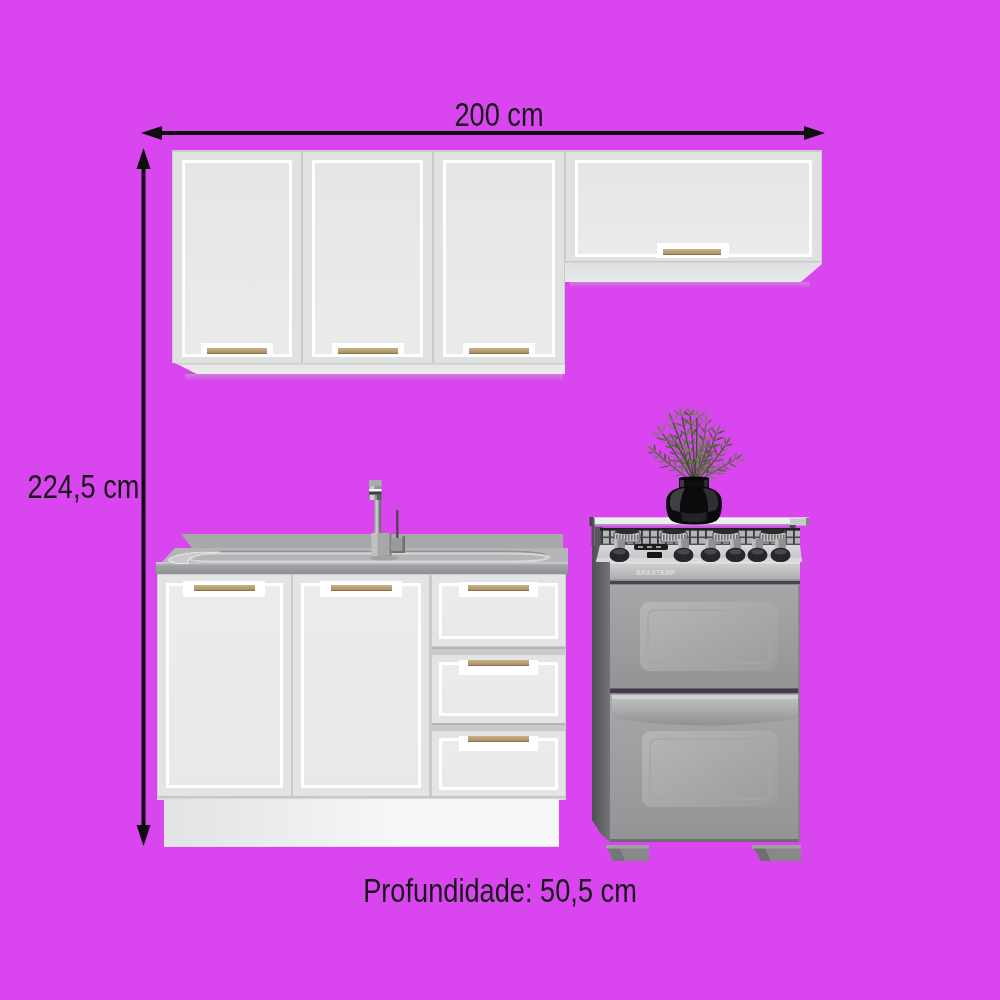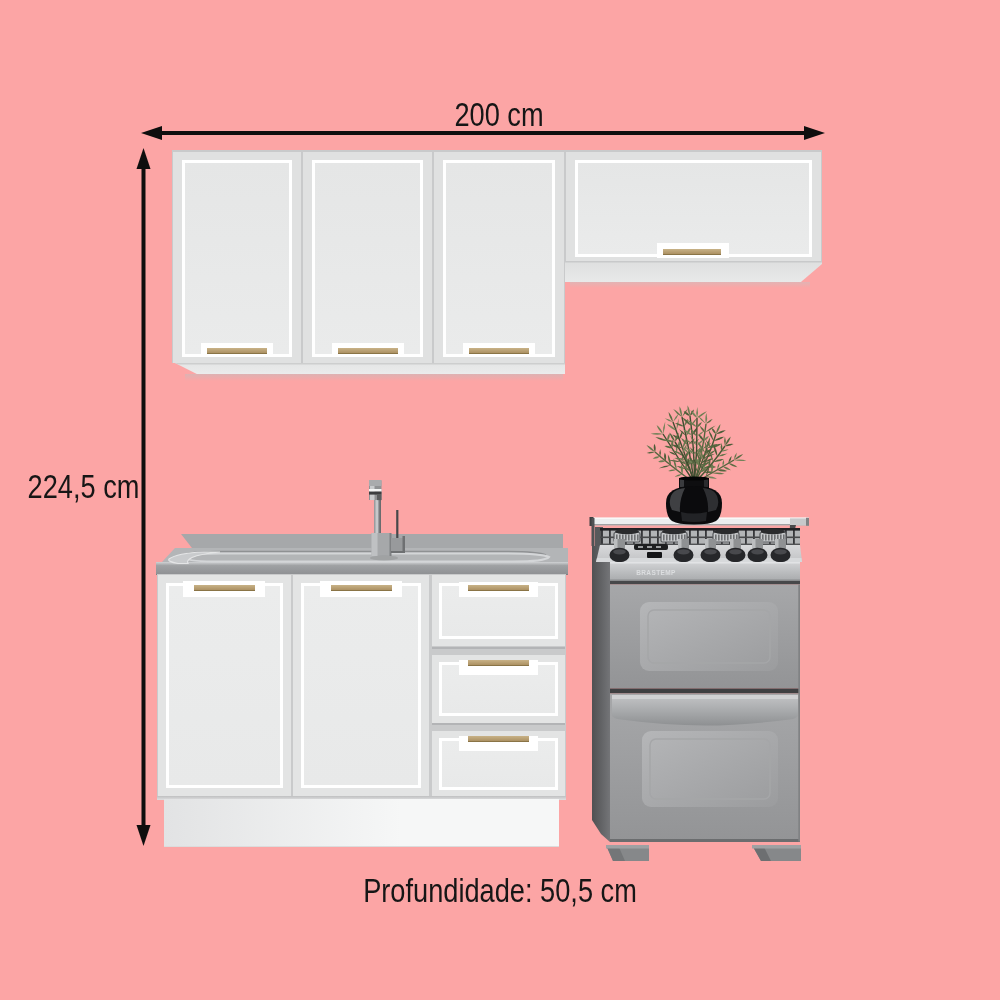--- a/index.html
+++ b/index.html
@@ -1,16 +1,16 @@
 <!DOCTYPE html>
 <html><head>
 <meta charset="utf-8">
 <style>
   html,body{margin:0;padding:0;background:#ffffff;}
-  #stage{position:relative;width:1000px;height:1000px;background:#fca5a5;overflow:hidden;
+  #stage{position:relative;width:1000px;height:1000px;background:#d946ef;overflow:hidden;
          font-family:"Liberation Sans", sans-serif;}
   .abs{position:absolute;}
   .lbl{position:absolute;color:#161616;font-size:34px;white-space:nowrap;}
   .door{background:#e0e1e1;}
   .door>.pane{position:absolute;left:9px;right:9px;top:8px;bottom:6px;border:3px solid #fff;
     background:linear-gradient(180deg,#e5e6e6,#eaebeb);}
   .door>.notch{position:absolute;left:50%;bottom:6px;width:72px;height:14px;margin-left:-36px;background:#fff;}
   .door>.handle{position:absolute;left:50%;bottom:8.7px;width:60px;height:5px;margin-left:-30px;
     background:linear-gradient(#c8b287,#ac9163);border-bottom:1.2px solid #8a7446;}
   .bdoor{background:#e3e4e4;}

